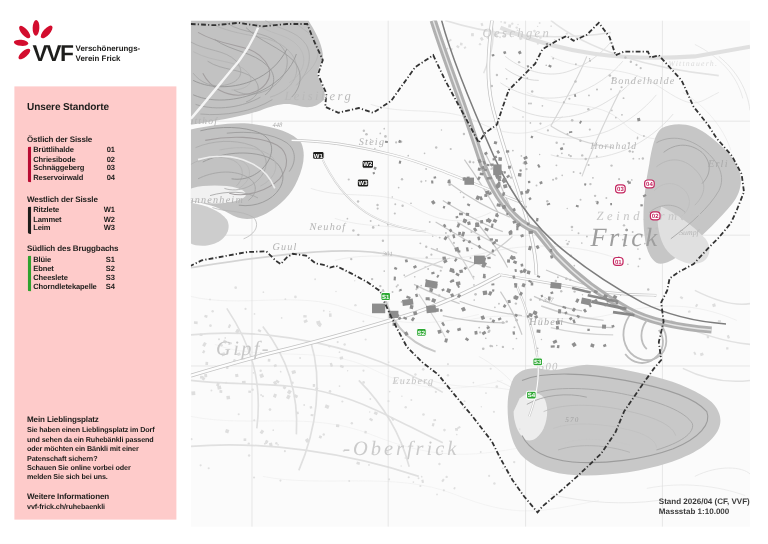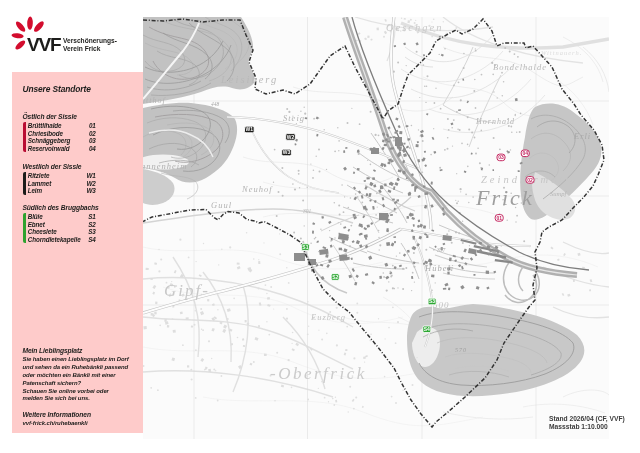--- a/index.html
+++ b/index.html
@@ -1,19 +1,19 @@
 <!DOCTYPE html>
 <html lang="de"><head>
 <meta charset="utf-8">
 <title>VVF Frick</title>
 <style>
 html,body{margin:0;padding:0;}
 body{width:640px;height:453px;position:relative;background:#ffffff;overflow:hidden;
      font-family:"Liberation Sans", sans-serif;}
-#panel{position:absolute;left:11.5px;top:72px;width:135px;height:360.5px;background:#fecbca;font-style:italic;}
+#panel{position:absolute;left:11.5px;top:72px;width:135px;height:360.5px;background:#fecbca;}
 h1.t{font-size:8.4px;margin:0;position:absolute;left:11px;top:12px;color:#1d1d1b;font-weight:bold;letter-spacing:-.1px;}
 .grouphead{font-size:6.7px;font-weight:bold;color:#1d1d1b;margin:0 0 2.2px 0;letter-spacing:-.1px;}
 .group{position:absolute;left:11px;width:124px;}
 .items{border-left:3.6px solid #000;padding-left:2.2px;width:68px;border-radius:2px;}
 .items.red{border-color:#b90c33;}
 .items.black{border-color:#1d1d1b;}
 .items.green{border-color:#2fa22f;}
 .row{display:flex;justify-content:space-between;font-size:6.3px;font-weight:bold;color:#1d1d1b;
      line-height:7.5px;letter-spacing:-.1px;}
 p.small{font-size:6px;font-weight:bold;color:#1d1d1b;line-height:7.8px;margin:1px 0 0 0;letter-spacing:-.1px;}
@@ -110,21 +110,21 @@
 Schauen Sie online vorbei oder<br>
 melden Sie sich bei uns.</p>
 </div>
 
 <div class="group" style="top:339px;">
 <div class="grouphead">Weitere Informationen</div>
 <p class="small">vvf-frick.ch/ruhebaenkli</p>
 </div>
 </div>
 
-<div style="position:absolute;left:143px;top:17px;width:466px;height:422px;">
+<div style="position:absolute;left:159px;top:17px;width:466px;height:422px;">
 <svg width="466" height="422" viewBox="0 0 466 422">
 
 <rect width="466" height="422" fill="#fbfbfb"></rect>
 <path d="M120,200 C160,190 200,205 240,195 S320,185 360,200" fill="none" stroke="#e9e9e9" stroke-width="0.6"></path>
 <path d="M150,70 C180,80 210,70 240,85 S290,95 310,80" fill="none" stroke="#e4e4e4" stroke-width="0.6"></path>
 <path d="M300,30 C330,45 360,35 390,55 S420,70 440,60" fill="none" stroke="#e2e2e2" stroke-width="0.6"></path>
 <path d="M280,60 C310,75 340,65 360,85 S400,100 420,90" fill="none" stroke="#e6e6e6" stroke-width="0.6"></path>
 <path d="M230,250 C270,240 310,255 350,245 S420,235 455,250" fill="none" stroke="#ececec" stroke-width="0.6"></path>
 <path d="M0,230 C40,240 90,225 130,240 S200,255 240,245" fill="none" stroke="#ededed" stroke-width="0.6"></path>
 <path d="M20,270 C60,285 110,270 150,290 S220,310 260,300" fill="none" stroke="#efefef" stroke-width="0.6"></path>

